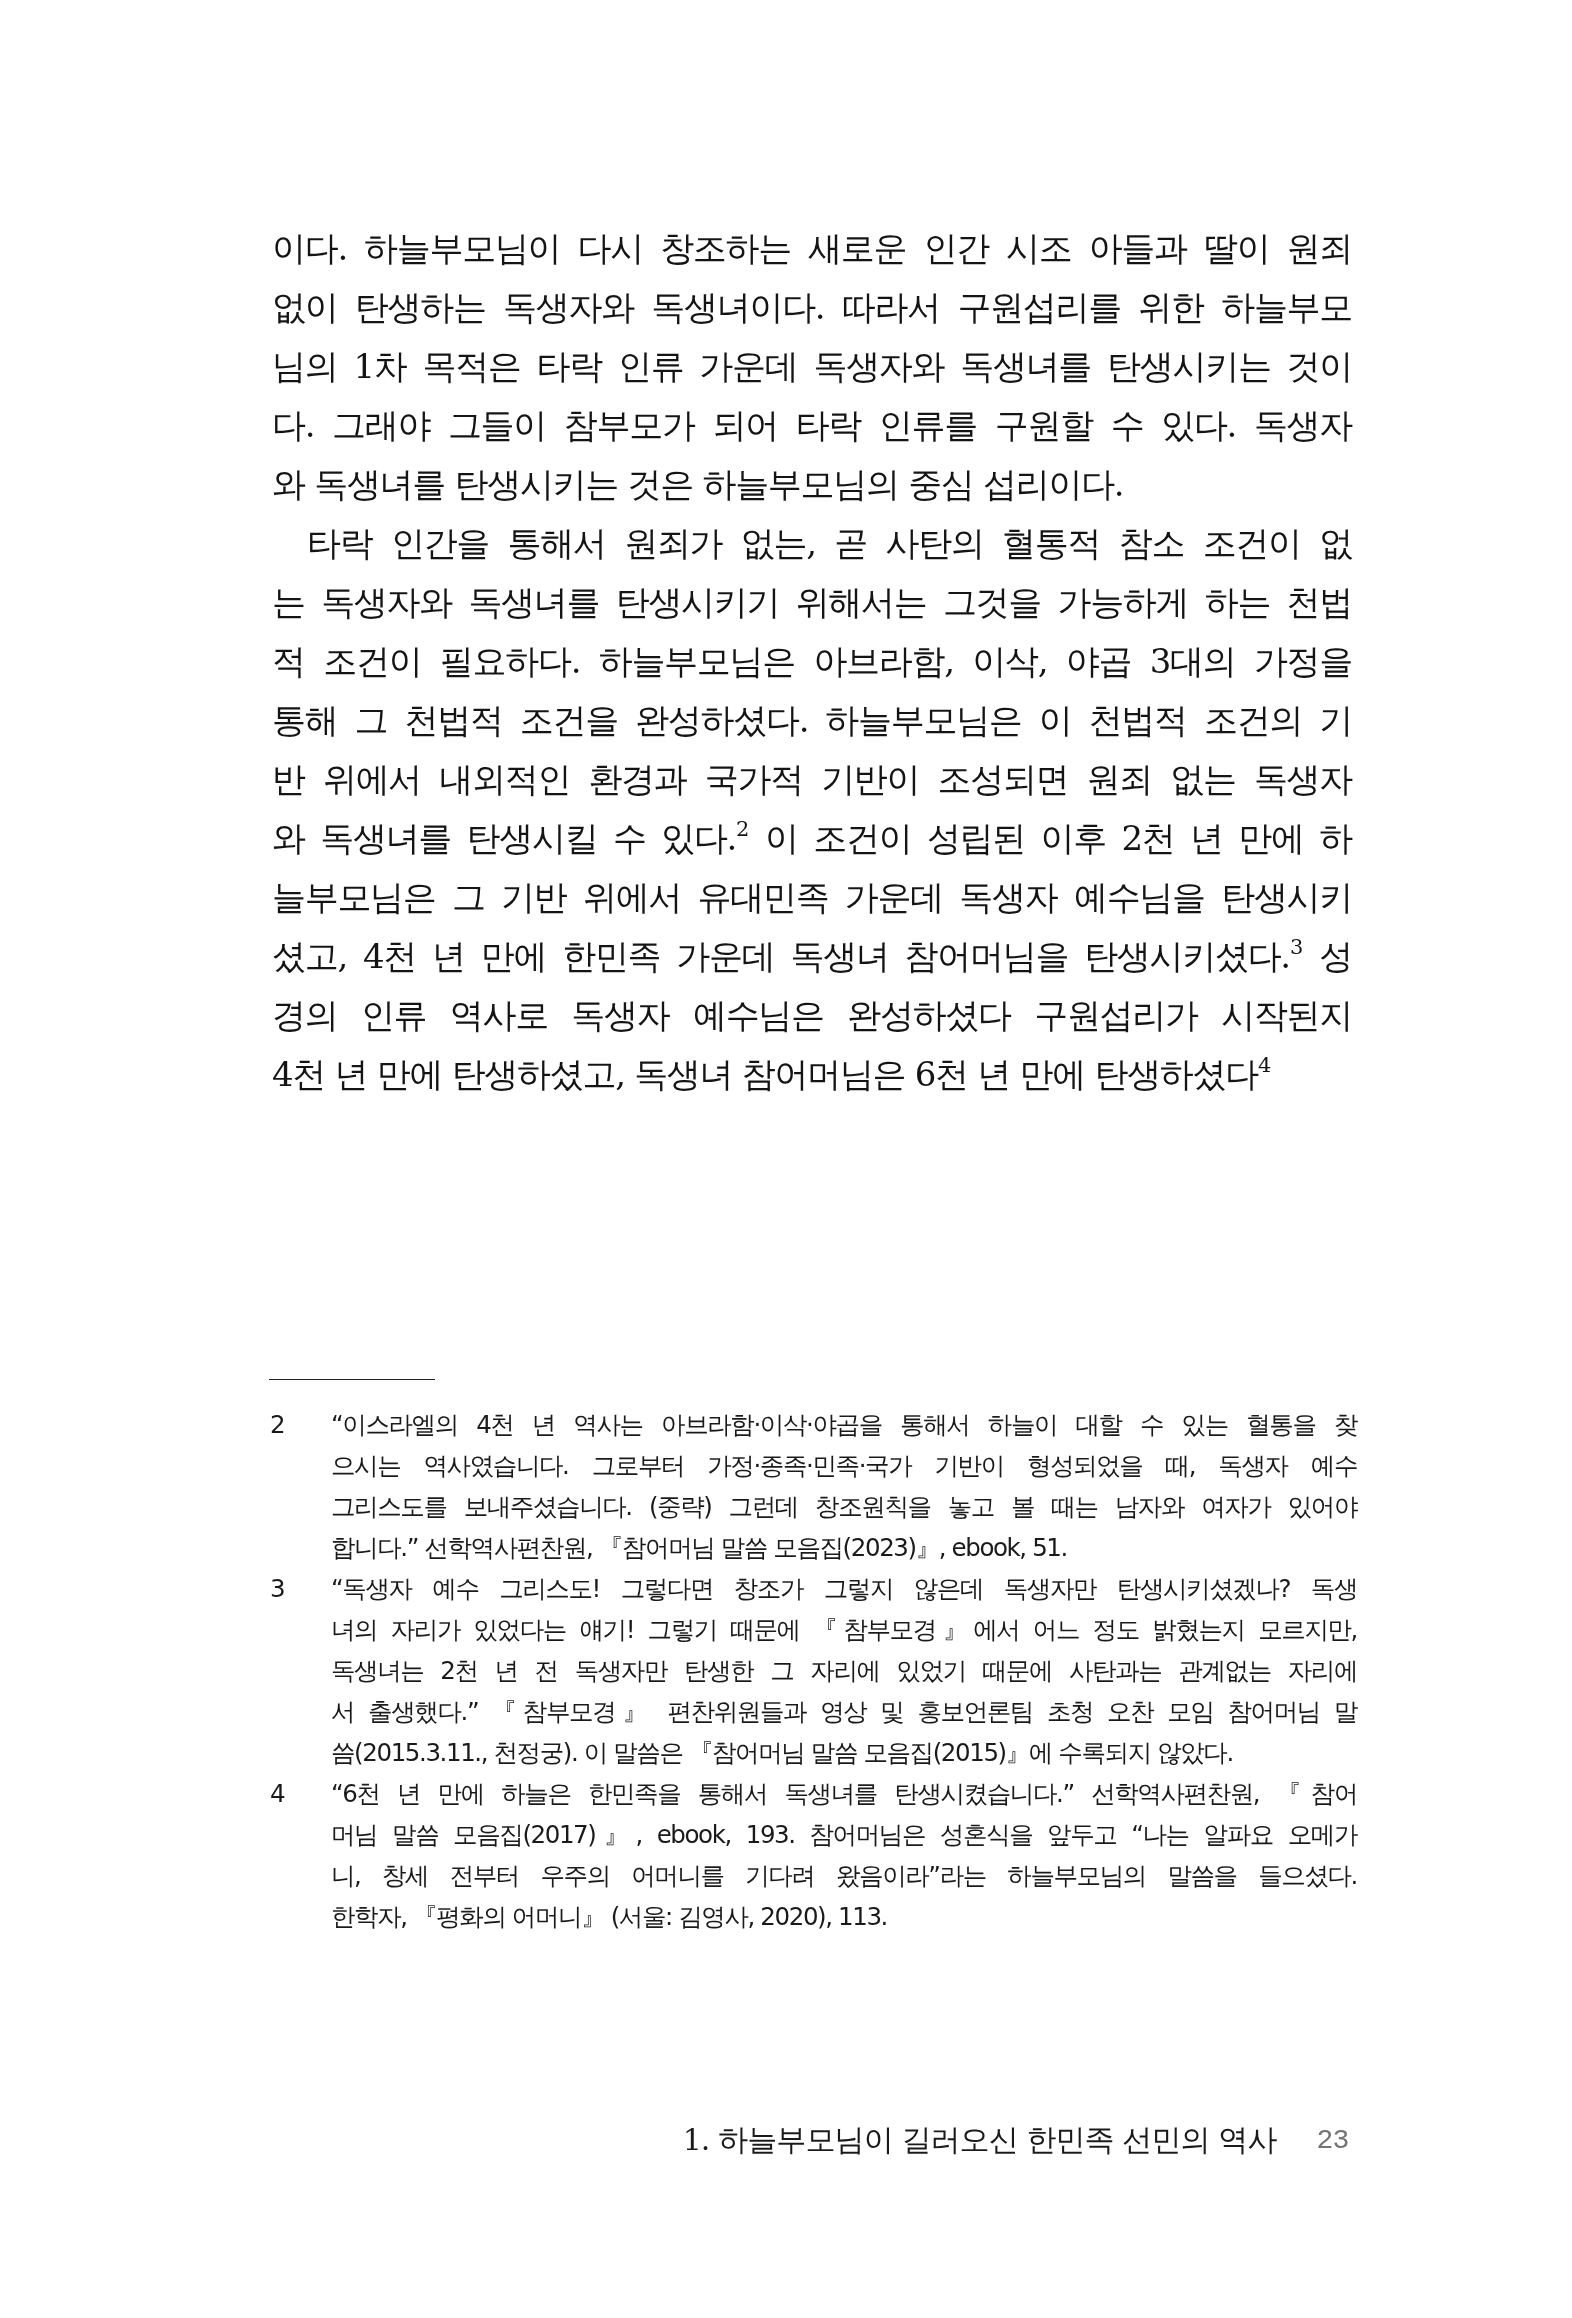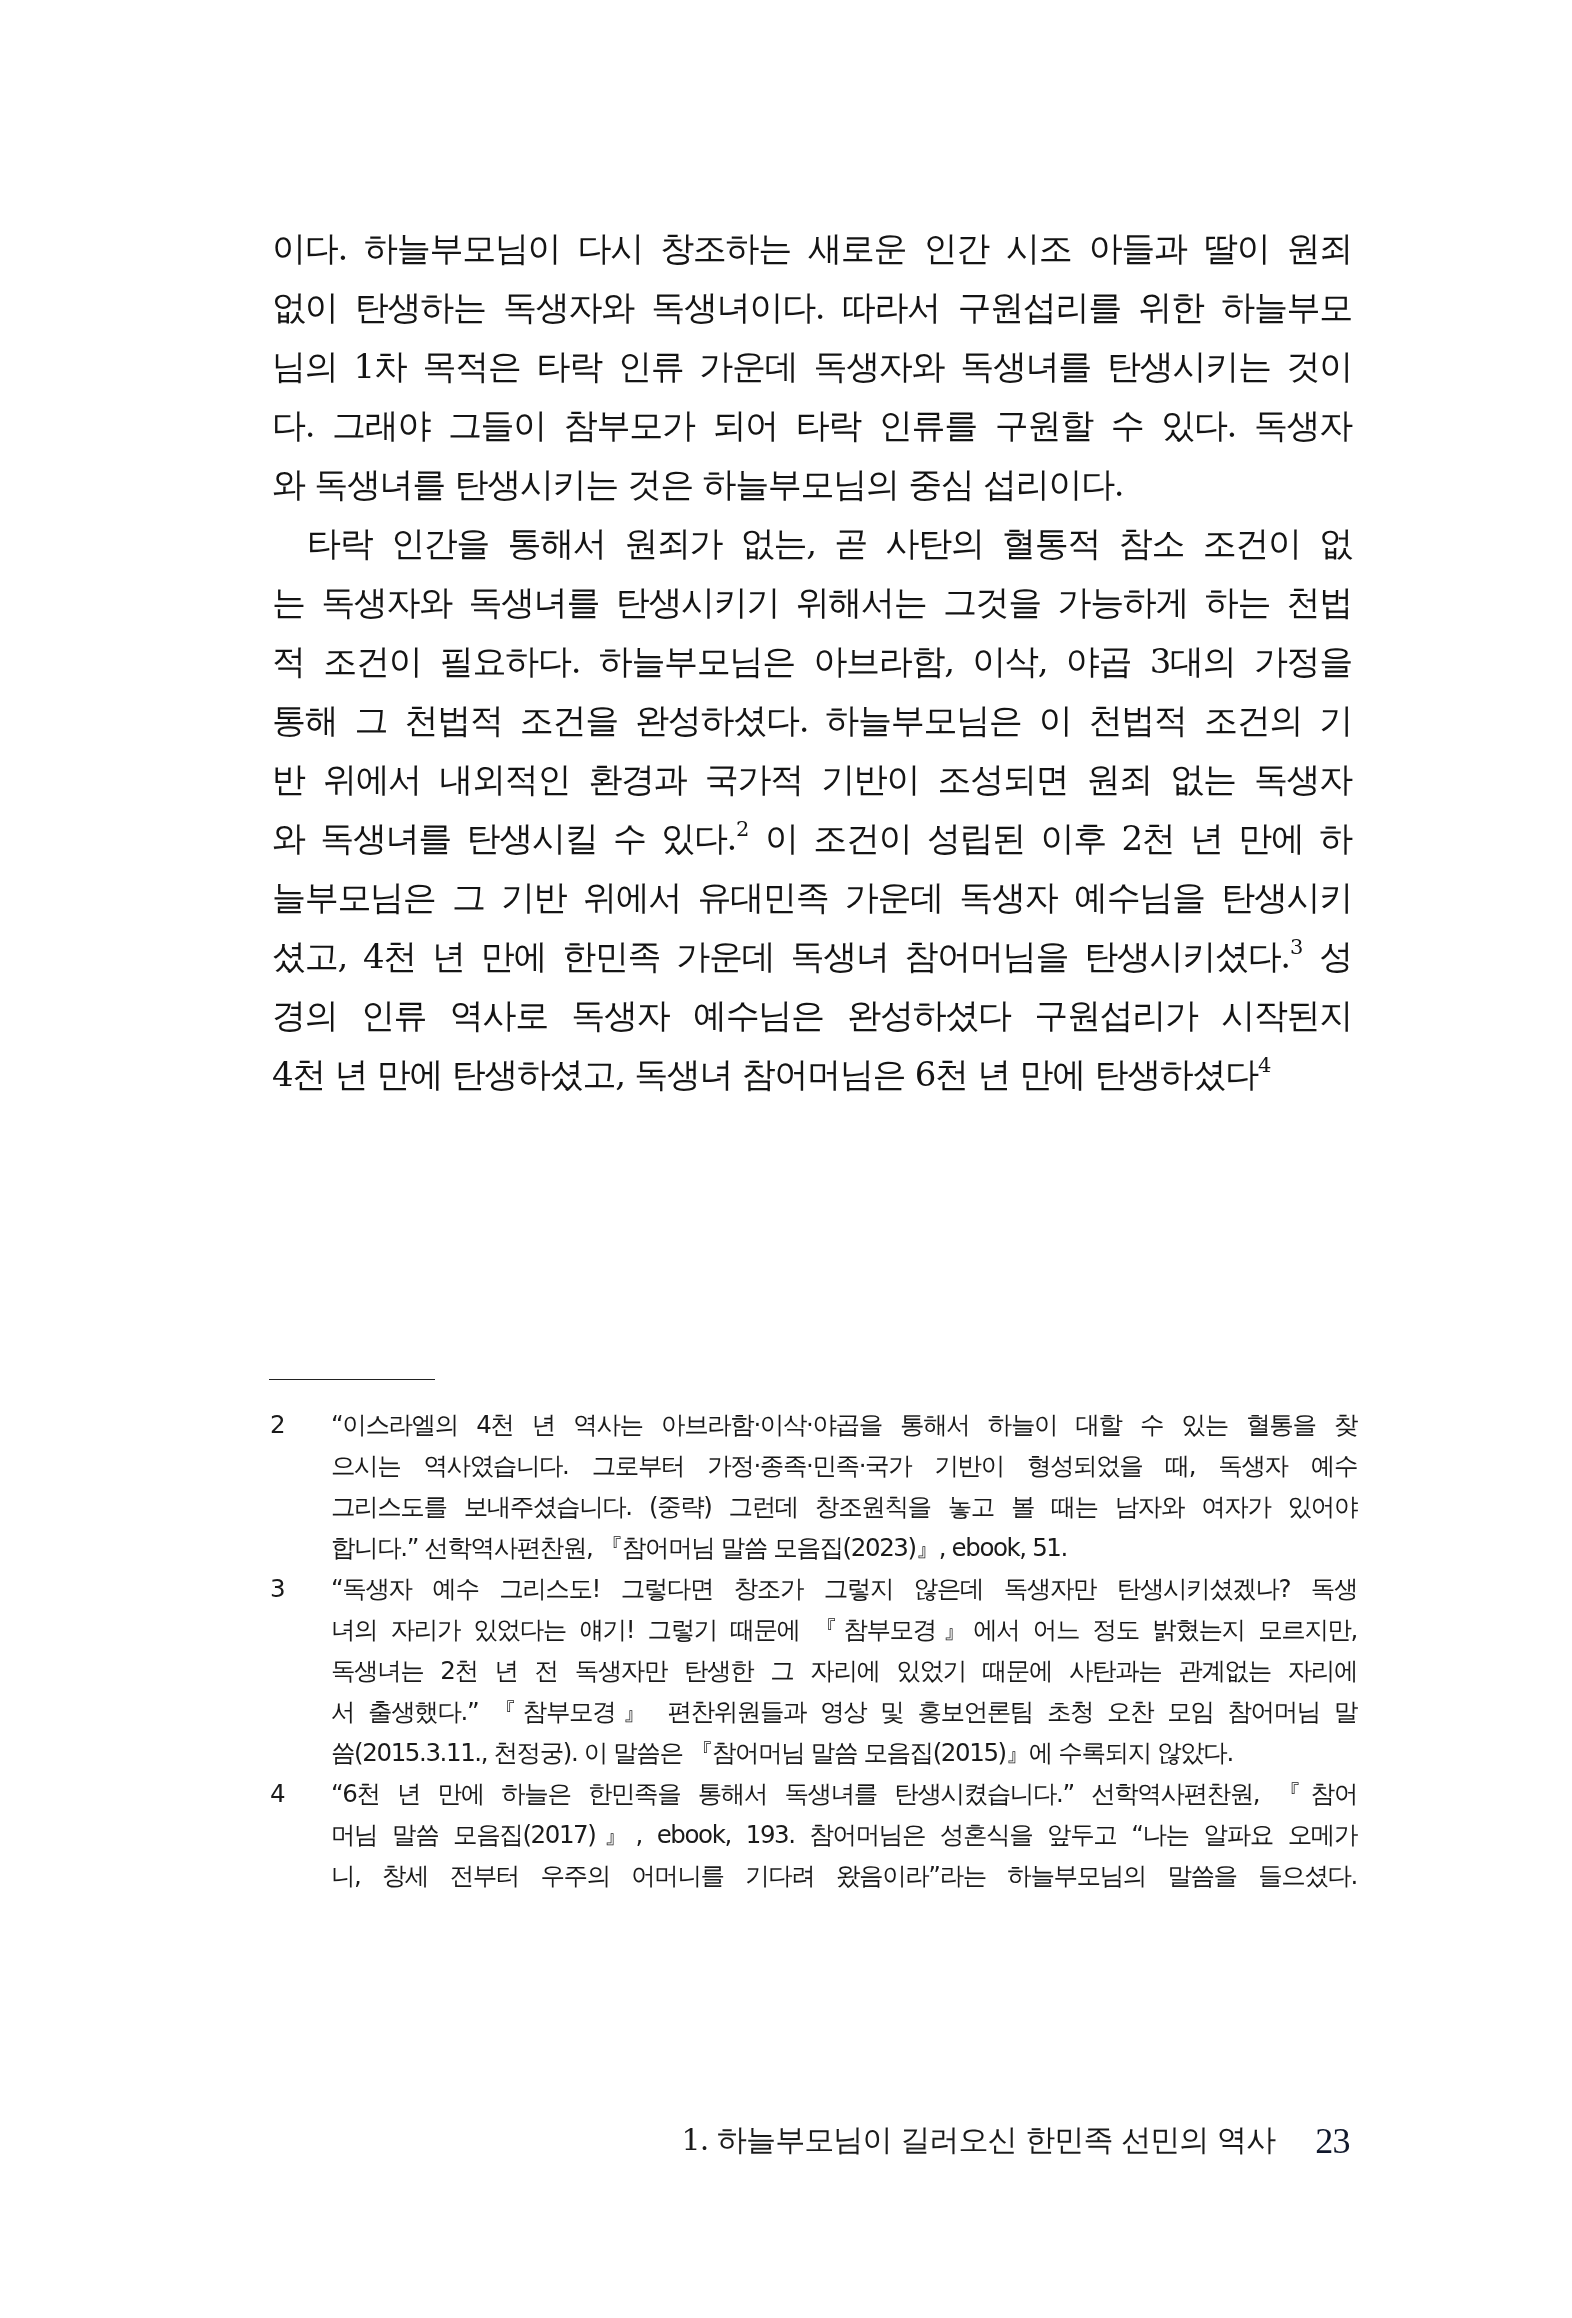--- a/index.html
+++ b/index.html
@@ -26,21 +26,21 @@
   .fn { position: relative; padding-left: 61px; margin: 0; }
   .fn-num { position: absolute; left: 0; top: 0; width: 35px; }
   .fn-line { display: block; height: 41px; white-space: nowrap; text-align: justify; text-align-last: justify; letter-spacing: -1.4px; }
   .fn-line.last { text-align-last: left; }
   .footer {
     position: absolute; top: 2114px; left: 666px; width: 699px; height: 53px;
     font-family: "DejaVu Serif", "Liberation Serif", serif;
     font-size: 30px; color: #1a1a1a; display: flex; justify-content: center; align-items: center; letter-spacing: -0.9px;
   }
   .footer .chapter { margin-right: 40px; }
-  .footer .page-num { font-family: Liberation Serif, serif; color: #0f172a; font-size: 36px; letter-spacing: -0.9px; }
+  .footer .page-num { font-family: Liberation Mono, monospace; color: #737373; font-size: 28px; letter-spacing: -0.9px; }
 </style>
 </head>
 <body>
 
 <div class="page">
 
   <div class="body-text">
     <span class="line">이다. 하늘부모님이 다시 창조하는 새로운 인간 시조 아들과 딸이 원죄</span>
     <span class="line">없이 탄생하는 독생자와 독생녀이다. 따라서 구원섭리를 위한 하늘부모</span>
     <span class="line">님의 1차 목적은 타락 인류 가운데 독생자와 독생녀를 탄생시키는 것이</span>
@@ -74,20 +74,21 @@
       <span class="fn-line">녀의 자리가 있었다는 얘기! 그렇기 때문에 『참부모경』에서 어느 정도 밝혔는지 모르지만,</span>
       <span class="fn-line">독생녀는 2천 년 전 독생자만 탄생한 그 자리에 있었기 때문에 사탄과는 관계없는 자리에</span>
       <span class="fn-line">서 출생했다.” 『참부모경』 편찬위원들과 영상 및 홍보언론팀 초청 오찬 모임 참어머님 말</span>
       <span class="fn-line last">씀(2015.3.11., 천정궁). 이 말씀은 『참어머님 말씀 모음집(2015)』에 수록되지 않았다.</span>
     </div>
     <div class="fn">
       <span class="fn-num">4</span>
       <span class="fn-line">“6천 년 만에 하늘은 한민족을 통해서 독생녀를 탄생시켰습니다.” 선학역사편찬원, 『참어</span>
       <span class="fn-line">머님 말씀 모음집(2017)』, ebook, 193. 참어머님은 성혼식을 앞두고 “나는 알파요 오메가</span>
       <span class="fn-line">니, 창세 전부터 우주의 어머니를 기다려 왔음이라”라는 하늘부모님의 말씀을 들으셨다.</span>
+      <span class="fn-line last">한학자, 『평화의 어머니』 (서울: 김영사, 2020), 113.</span>
     </div>
   </div>
 
   <div class="footer">
     <span class="chapter">1. 하늘부모님이 길러오신 한민족 선민의 역사</span>
     <span class="page-num">23</span>
   </div>
 
 </div>
 

